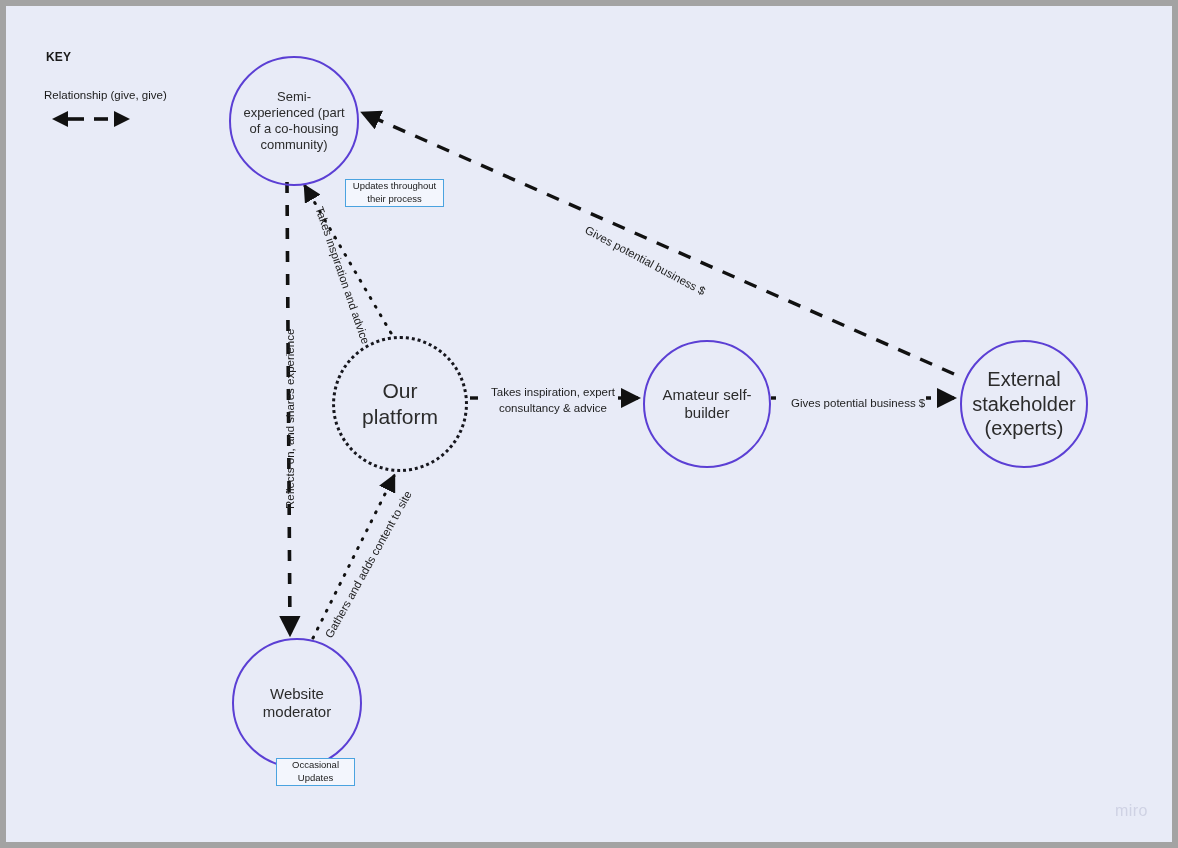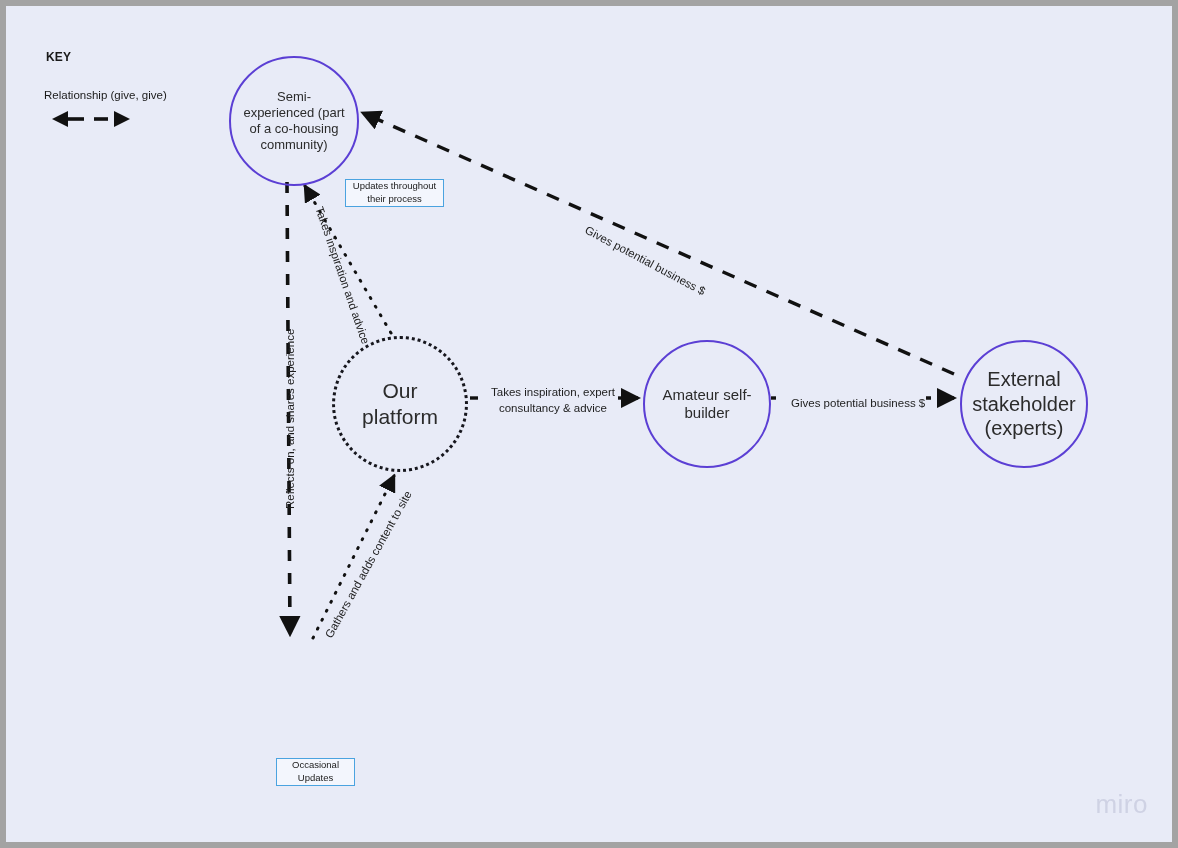--- a/index.html
+++ b/index.html
@@ -123,21 +123,21 @@
   #lbl-inspiration-consultancy {
     left: 478px; top: 379px; width: 138px; font-size: 11.5px;
   }
   #lbl-business-amateur { left: 785px; top: 391px; font-size: 11.5px; }
   #lbl-business-diag { left: 580px; top: 217px; transform: rotate(28deg); }
 
   
   #watermark {
     position: absolute;
     right: 24px; bottom: 22px;
-    font-size: 26px;
+    font-size: 16px;
     color: #cfd2e4;
     letter-spacing: 0.5px;
     margin-left: 24px;
   }
 </style>
 </head>
 <body>
 
 <div id="page">
   <div id="canvas">
@@ -199,20 +199,23 @@
     </div>
 
     <div class="node dotted" id="node-platform">
       <div class="node-label">Our platform</div>
     </div>
 
     <div class="node solid" id="node-external">
       <div class="node-label">External stakeholder (experts)</div>
     </div>
 
+    <div class="node solid" id="node-moderator">
+      <div class="node-label">Website moderator</div>
+    </div>
 
     <div class="note-box" id="note-updates">Updates throughout their process</div>
     <div class="note-box" id="note-occasional">Occasional Updates</div>
 
     <div class="edge-label" id="lbl-takes-insp-advice">Takes inspiration and advice</div>
 
     <div class="edge-label" id="lbl-reflects">Reflects on, and shares experience</div>
 
     <div class="edge-label" id="lbl-gathers">Gathers and adds content to site</div>
 

